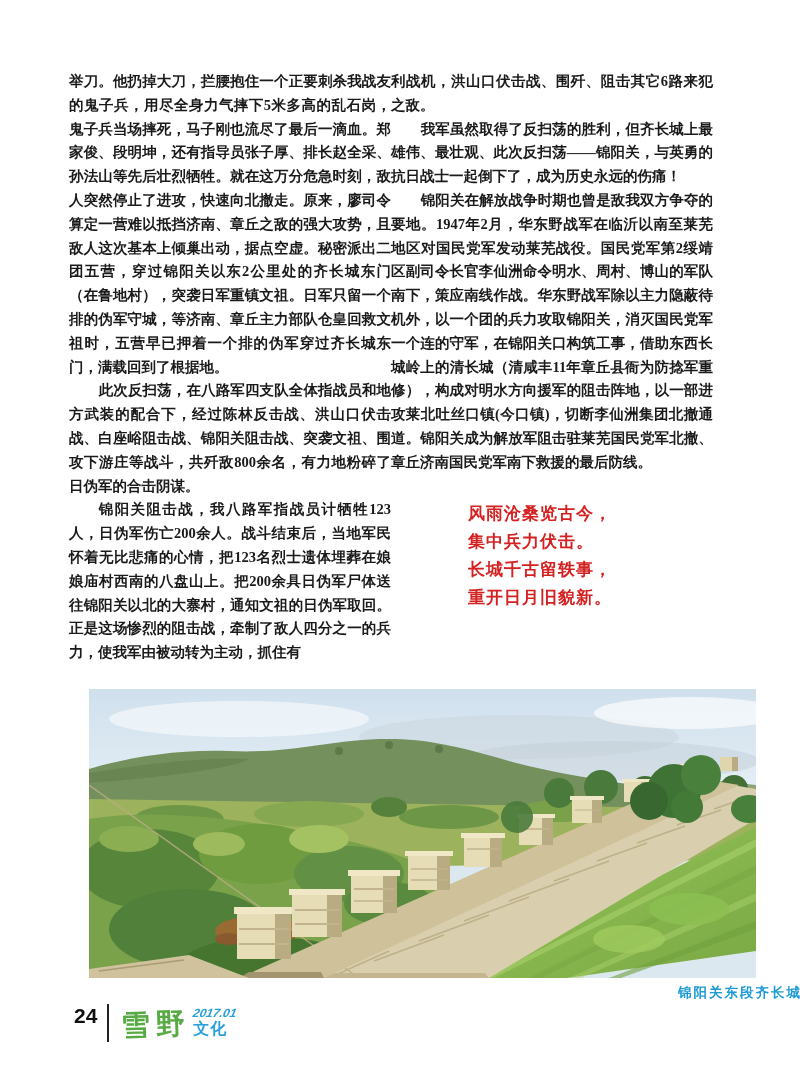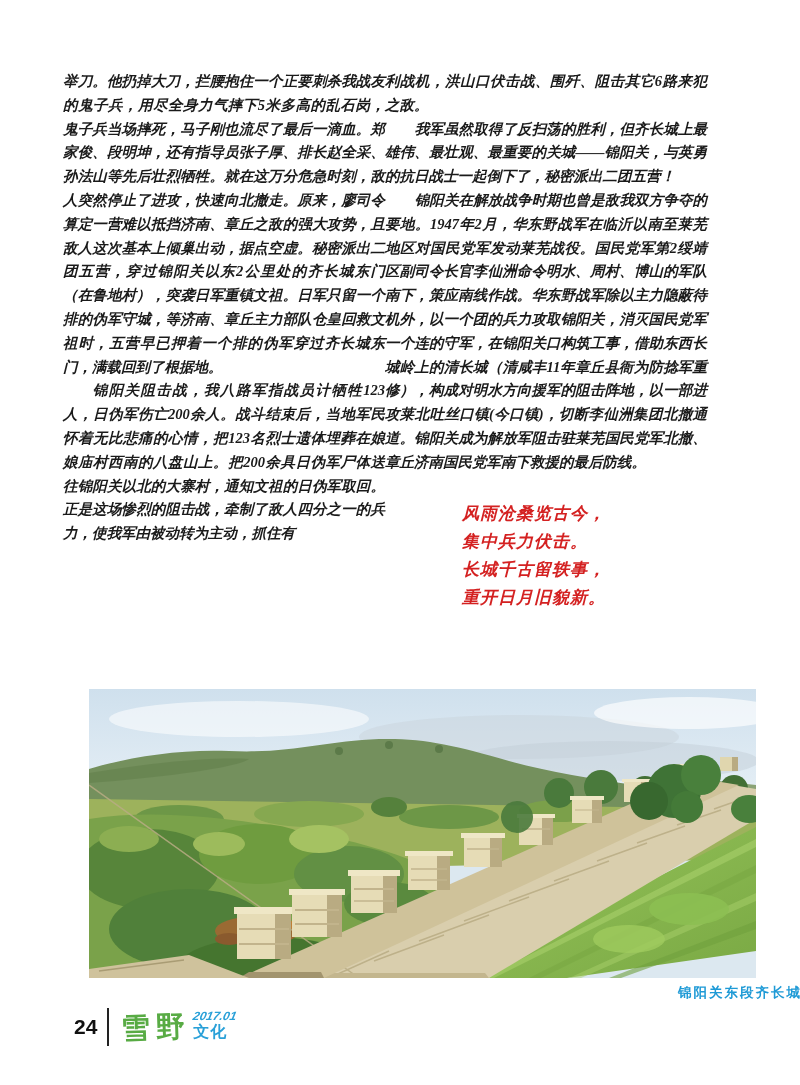--- a/index.html
+++ b/index.html
@@ -3,22 +3,22 @@
 <meta charset="utf-8">
 <style>
   html,body{margin:0;padding:0;background:#888;}
   .page{
     position:relative;width:800px;height:1085px;margin:0 auto;
     background:#ffffff;overflow:hidden;
     font-family:"Liberation Serif","DejaVu Serif",serif;
   }
   
   .columns{
-    position:absolute;left:63px;top:70px;width:662px;
-    display:flex;gap:0;font-style:italic;
+    position:absolute;left:69px;top:70px;width:662px;
+    display:flex;gap:0;
   }
   .col{width:322px;}
   .body-par{
     margin:0;font-size:14.5px;line-height:23.8px;font-weight:bold;
     color:#1a1a1a;text-align:justify;
   }
   .body-par.indent{text-indent:2.05em;}
   
   .poem{margin-top:25px;padding-left:77px;}
   .poem-line{
@@ -33,21 +33,21 @@
   .photo svg{display:block;}
   .caption{
     margin-top:6px;text-align:right;
     font-size:13.5px;font-weight:bold;letter-spacing:2px;
     color:var(--caption-color,#1e9ad6);
     font-family:"Liberation Sans","DejaVu Sans",sans-serif;
   }
   
   .footer{
     position:absolute;left:74px;top:1004px;height:46px;
-    display:flex;align-items:center;
+    display:flex;align-items:flex-start;
   }
   .page-num{
     font-size:21px;font-weight:bold;color:#111;
     font-family:"Liberation Sans","DejaVu Sans",sans-serif;
   }
   .footer-divider{
     width:2px;height:38px;background:#222;margin:0 12px 0 10px;
   }
   .logo{display:flex;align-items:flex-start;}
   .logo-main{
@@ -69,25 +69,26 @@
   }
 </style>
 </head>
 <body>
 
 <div class="page">
 
   <div class="columns">
     <div class="col">
       <p class="body-par">举刀。他扔掉大刀，拦腰抱住一个正要刺杀我战友的鬼子兵，用尽全身力气摔下5米多高的乱石岗，鬼子兵当场摔死，马子刚也流尽了最后一滴血。郑家俊、段明坤，还有指导员张子厚、排长赵全采、孙法山等先后壮烈牺牲。就在这万分危急时刻，敌人突然停止了进攻，快速向北撤走。原来，廖司令算定一营难以抵挡济南、章丘之敌的强大攻势，且敌人这次基本上倾巢出动，据点空虚。秘密派出二团五营，穿过锦阳关以东2公里处的齐长城东门（在鲁地村），突袭日军重镇文祖。日军只留一个排的伪军守城，等济南、章丘主力部队仓皇回救文祖时，五营早已押着一个排的伪军穿过齐长城东门，满载回到了根据地。</p>
+      <p class="body-par indent">此次反扫荡，在八路军四支队全体指战员和地方武装的配合下，经过陈林反击战、洪山口伏击战、白座峪阻击战、锦阳关阻击战、突袭文祖、围攻下游庄等战斗，共歼敌800余名，有力地粉碎了日伪军的合击阴谋。</p>
       <p class="body-par indent">锦阳关阻击战，我八路军指战员计牺牲123人，日伪军伤亡200余人。战斗结束后，当地军民怀着无比悲痛的心情，把123名烈士遗体埋葬在娘娘庙村西南的八盘山上。把200余具日伪军尸体送往锦阳关以北的大寨村，通知文祖的日伪军取回。正是这场惨烈的阻击战，牵制了敌人四分之一的兵力，使我军由被动转为主动，抓住有</p>
     </div>
     <div class="col">
       <p class="body-par">利战机，洪山口伏击战、围歼、阻击其它6路来犯之敌。</p>
-      <p class="body-par indent">我军虽然取得了反扫荡的胜利，但齐长城上最雄伟、最壮观、最重要的关城——锦阳关，与英勇的抗日战士一起倒下了，秘密派出二团五营！</p>
+      <p class="body-par indent">我军虽然取得了反扫荡的胜利，但齐长城上最雄伟、最壮观、此次反扫荡——锦阳关，与英勇的抗日战士一起倒下了，成为历史永远的伤痛！</p>
       <p class="body-par indent">锦阳关在解放战争时期也曾是敌我双方争夺的要地。1947年2月，华东野战军在临沂以南至莱芜地区对国民党军发动莱芜战役。国民党军第2绥靖区副司令长官李仙洲命令明水、周村、博山的军队南下，策应南线作战。华东野战军除以主力隐蔽待机外，以一个团的兵力攻取锦阳关，消灭国民党军一个连的守军，在锦阳关口构筑工事，借助东西长城岭上的清长城（清咸丰11年章丘县衙为防捻军重修），构成对明水方向援军的阻击阵地，以一部进攻莱北吐丝口镇(今口镇)，切断李仙洲集团北撤通道。锦阳关成为解放军阻击驻莱芜国民党军北撤、章丘济南国民党军南下救援的最后防线。</p>
       <div class="poem">
         <div class="poem-line">风雨沧桑览古今，</div>
         <div class="poem-line">集中兵力伏击。</div>
         <div class="poem-line">长城千古留轶事，</div>
         <div class="poem-line">重开日月旧貌新。</div>
       </div>
     </div>
   </div>
 

